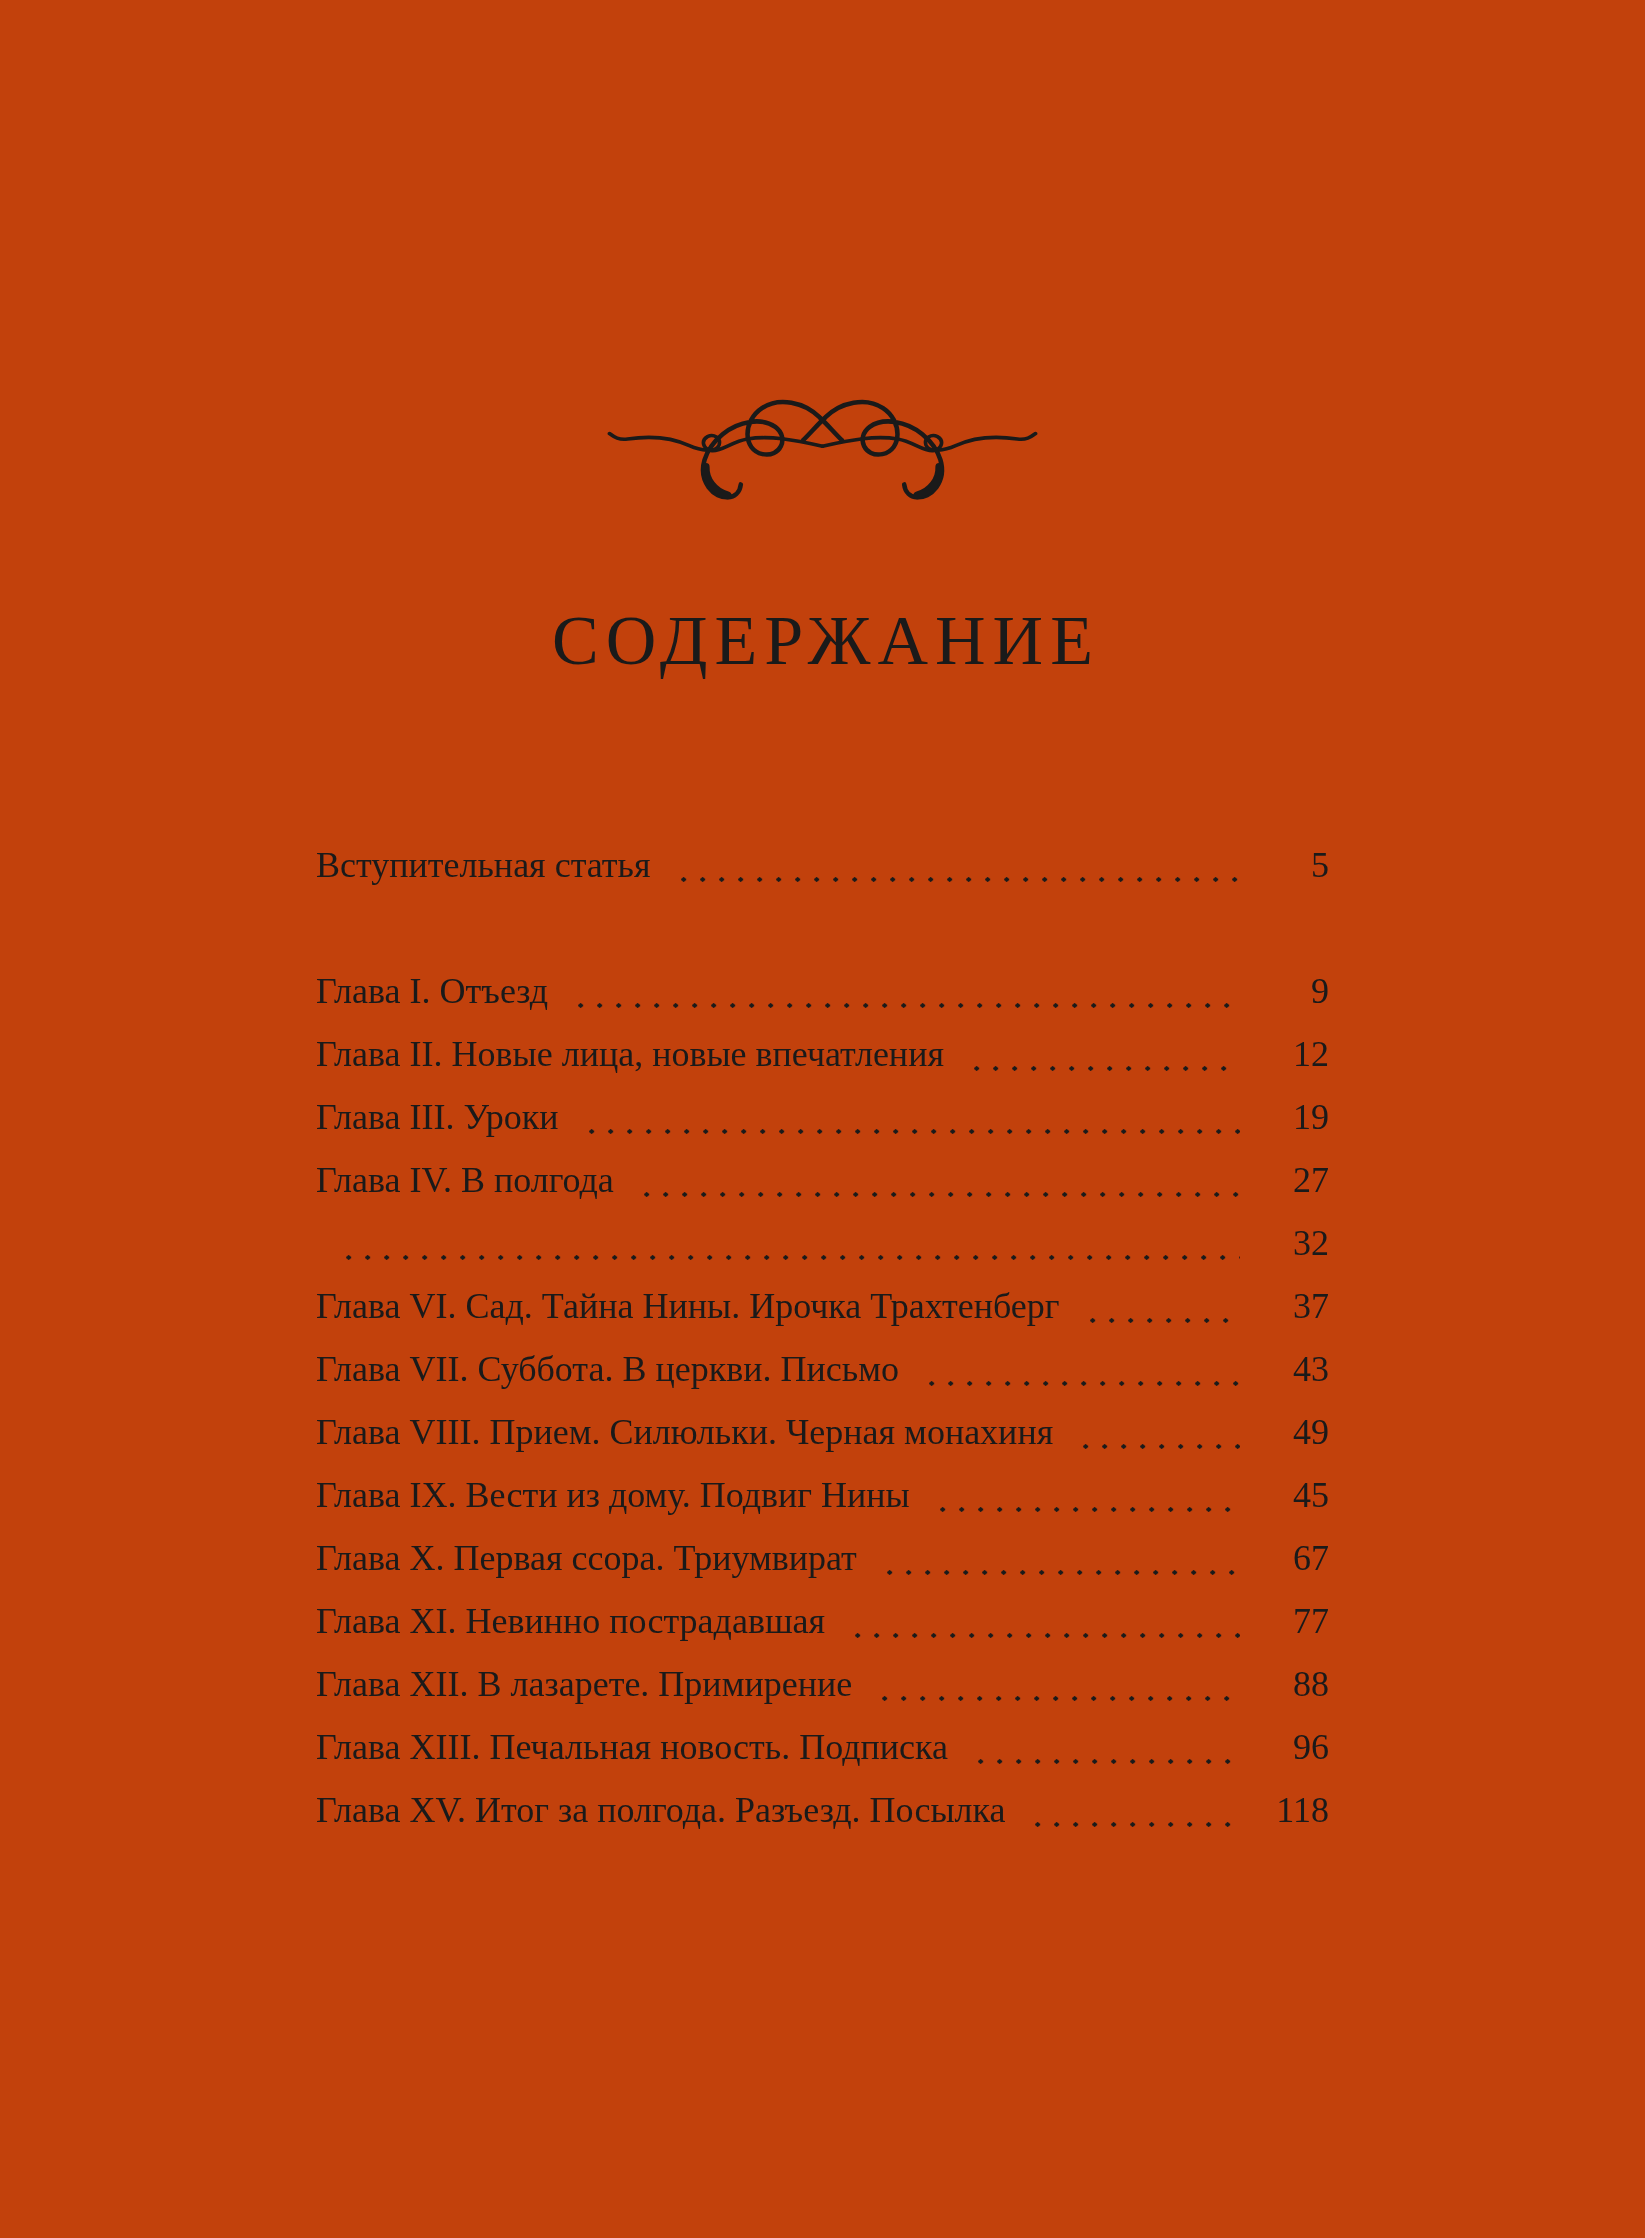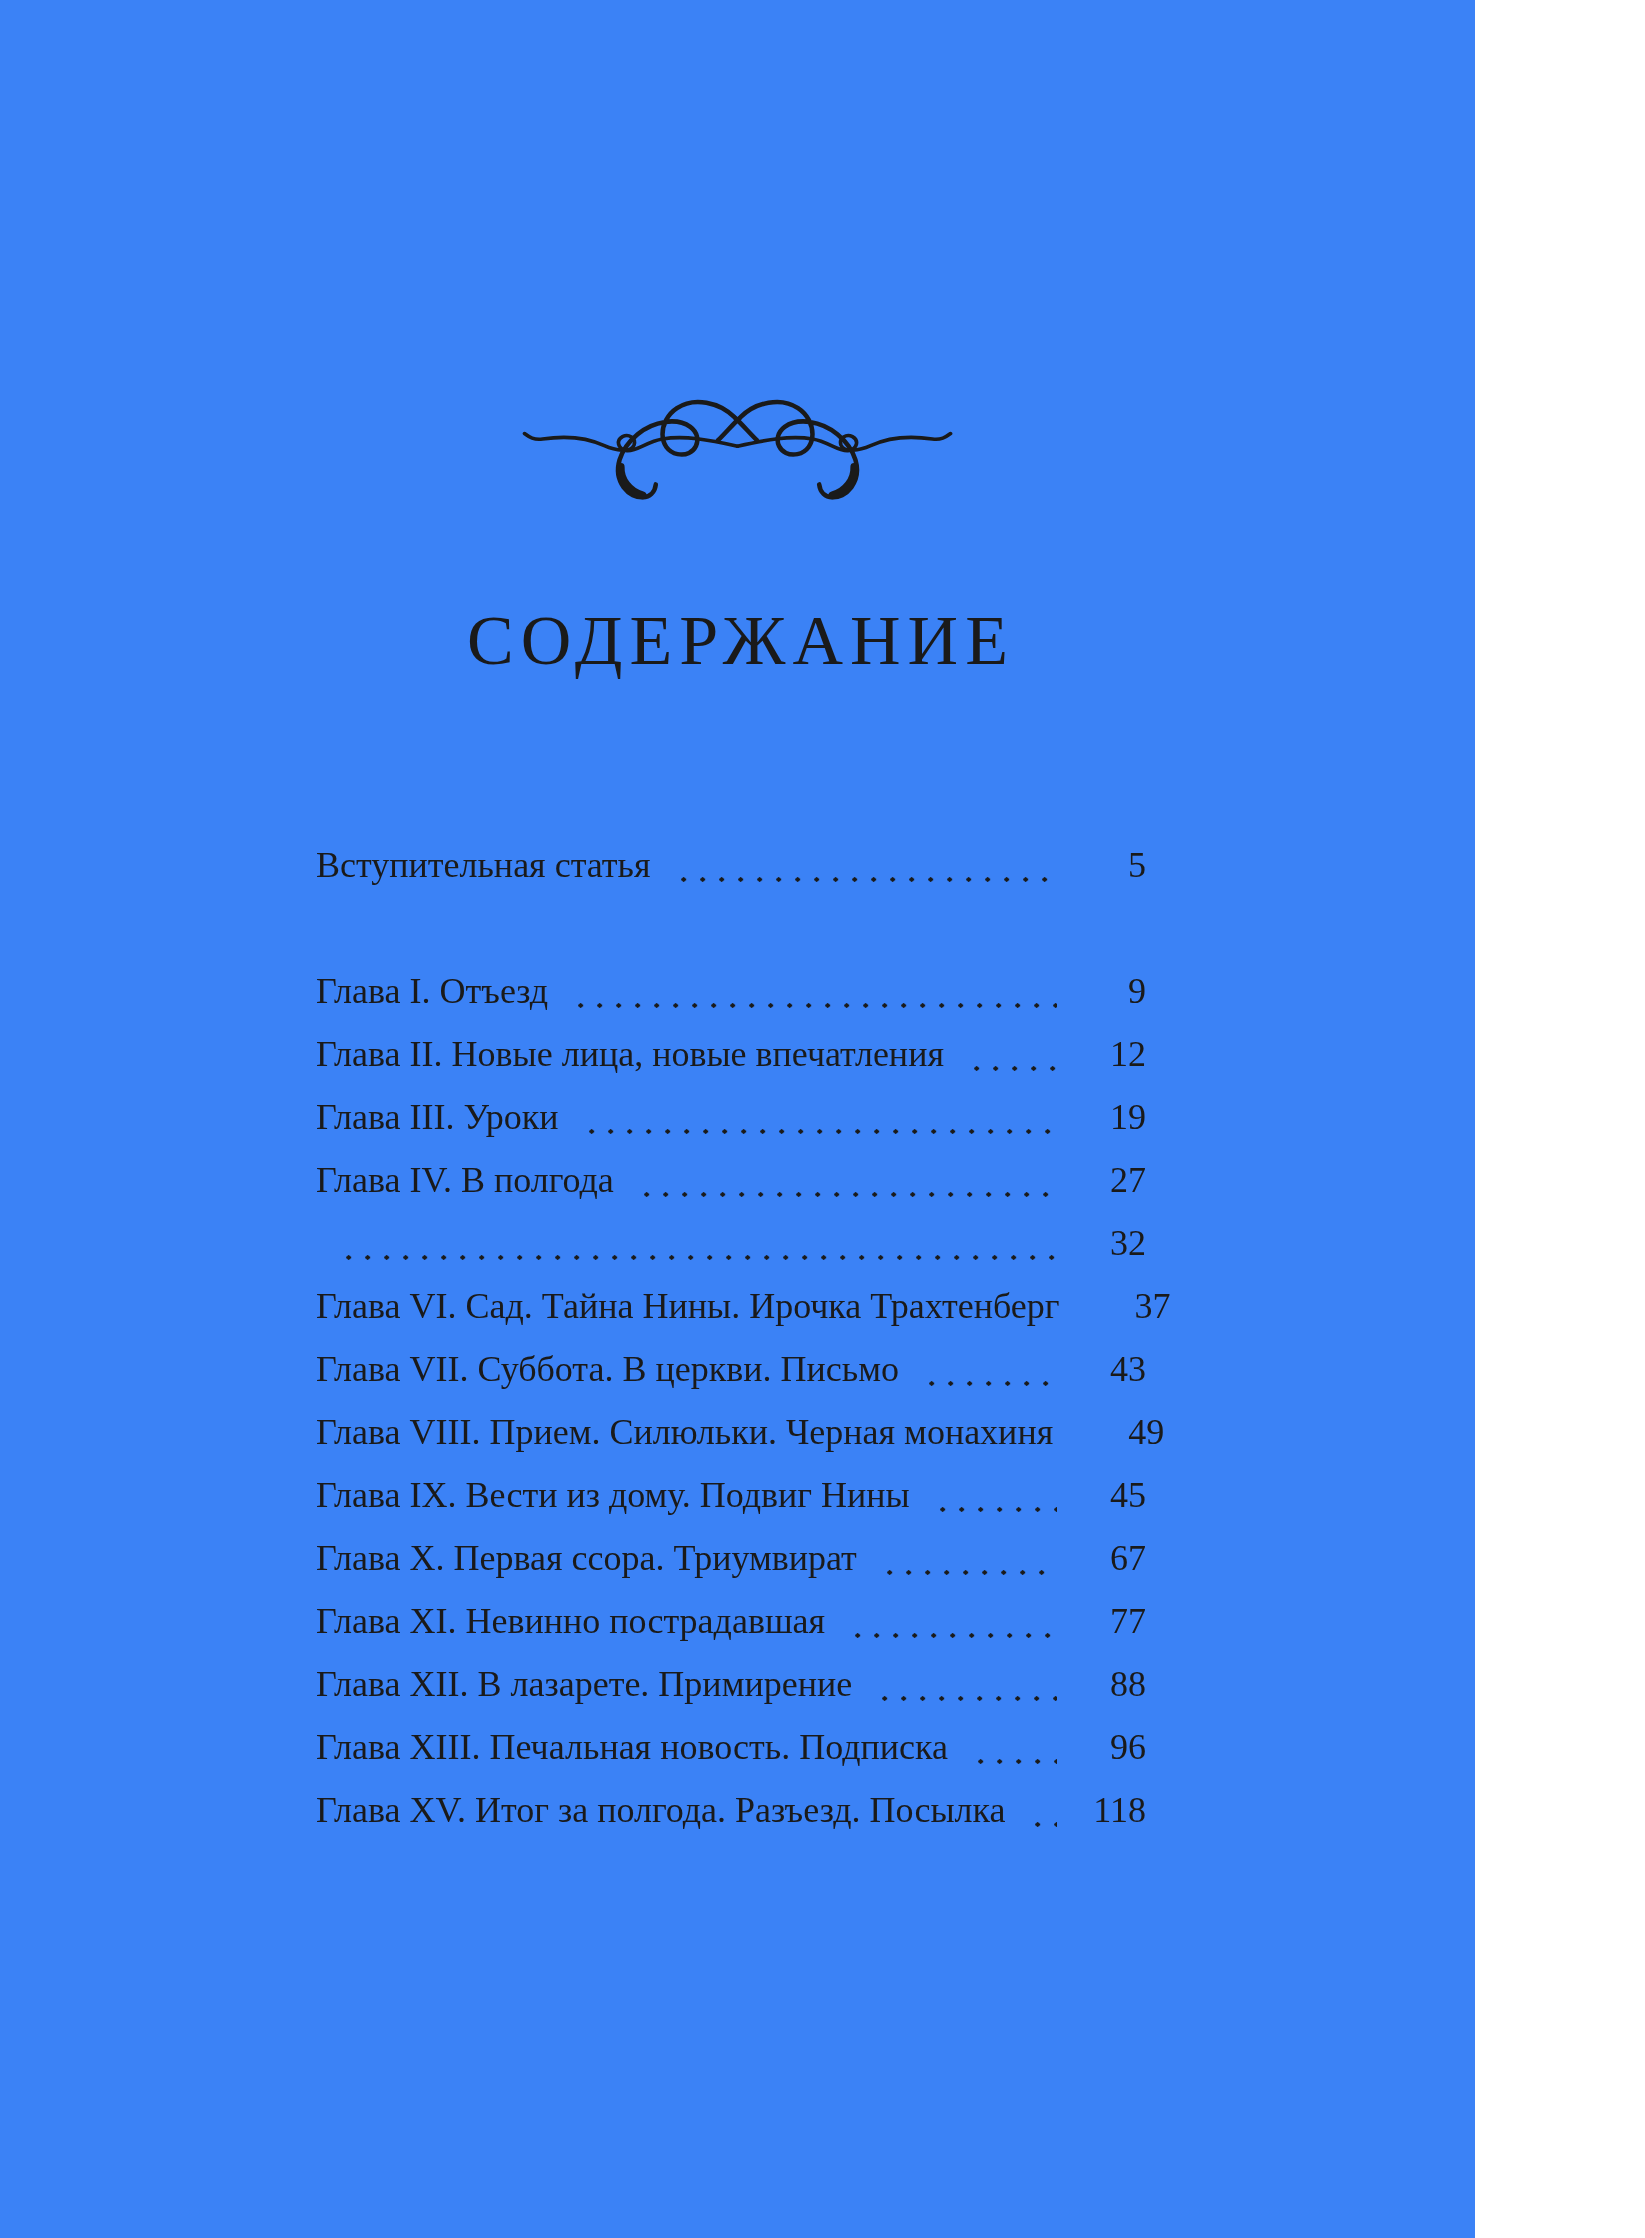--- a/index.html
+++ b/index.html
@@ -2,23 +2,23 @@
 <html lang="ru" style="font-size:9.7px"><head>
 <meta charset="utf-8">
 <style>
   html, body {
     margin: 0;
     padding: 0;
     background: #ffffff;
   }
   .page {
     position: relative;
-    width: 1475px;
+    width: 1645px;
     height: 2239px;
-    background: #3b82f6;
+    background: #c2410c;
     color: #1a1a1a;
     font-family: "Liberation Serif", "DejaVu Serif", serif;
     overflow: hidden;
   }
 
   
   .flourish-wrap {
     position: absolute;
     top: 393px;
     left: 0;
@@ -44,21 +44,21 @@
     color: #1a1a1a;
     white-space: nowrap;
     margin: 0;
   }
 
   
   .toc {
     position: absolute;
     top: 834px;
     left: 316px;
-    right: 329px;
+    right: 316px;
     font-family: Liberation Serif, serif;
   }
   .toc-row {
     display: flex;
     align-items: stretch;
     height: 63px;
     line-height: 63px;
     font-size: 36px;
     white-space: nowrap;
   }

